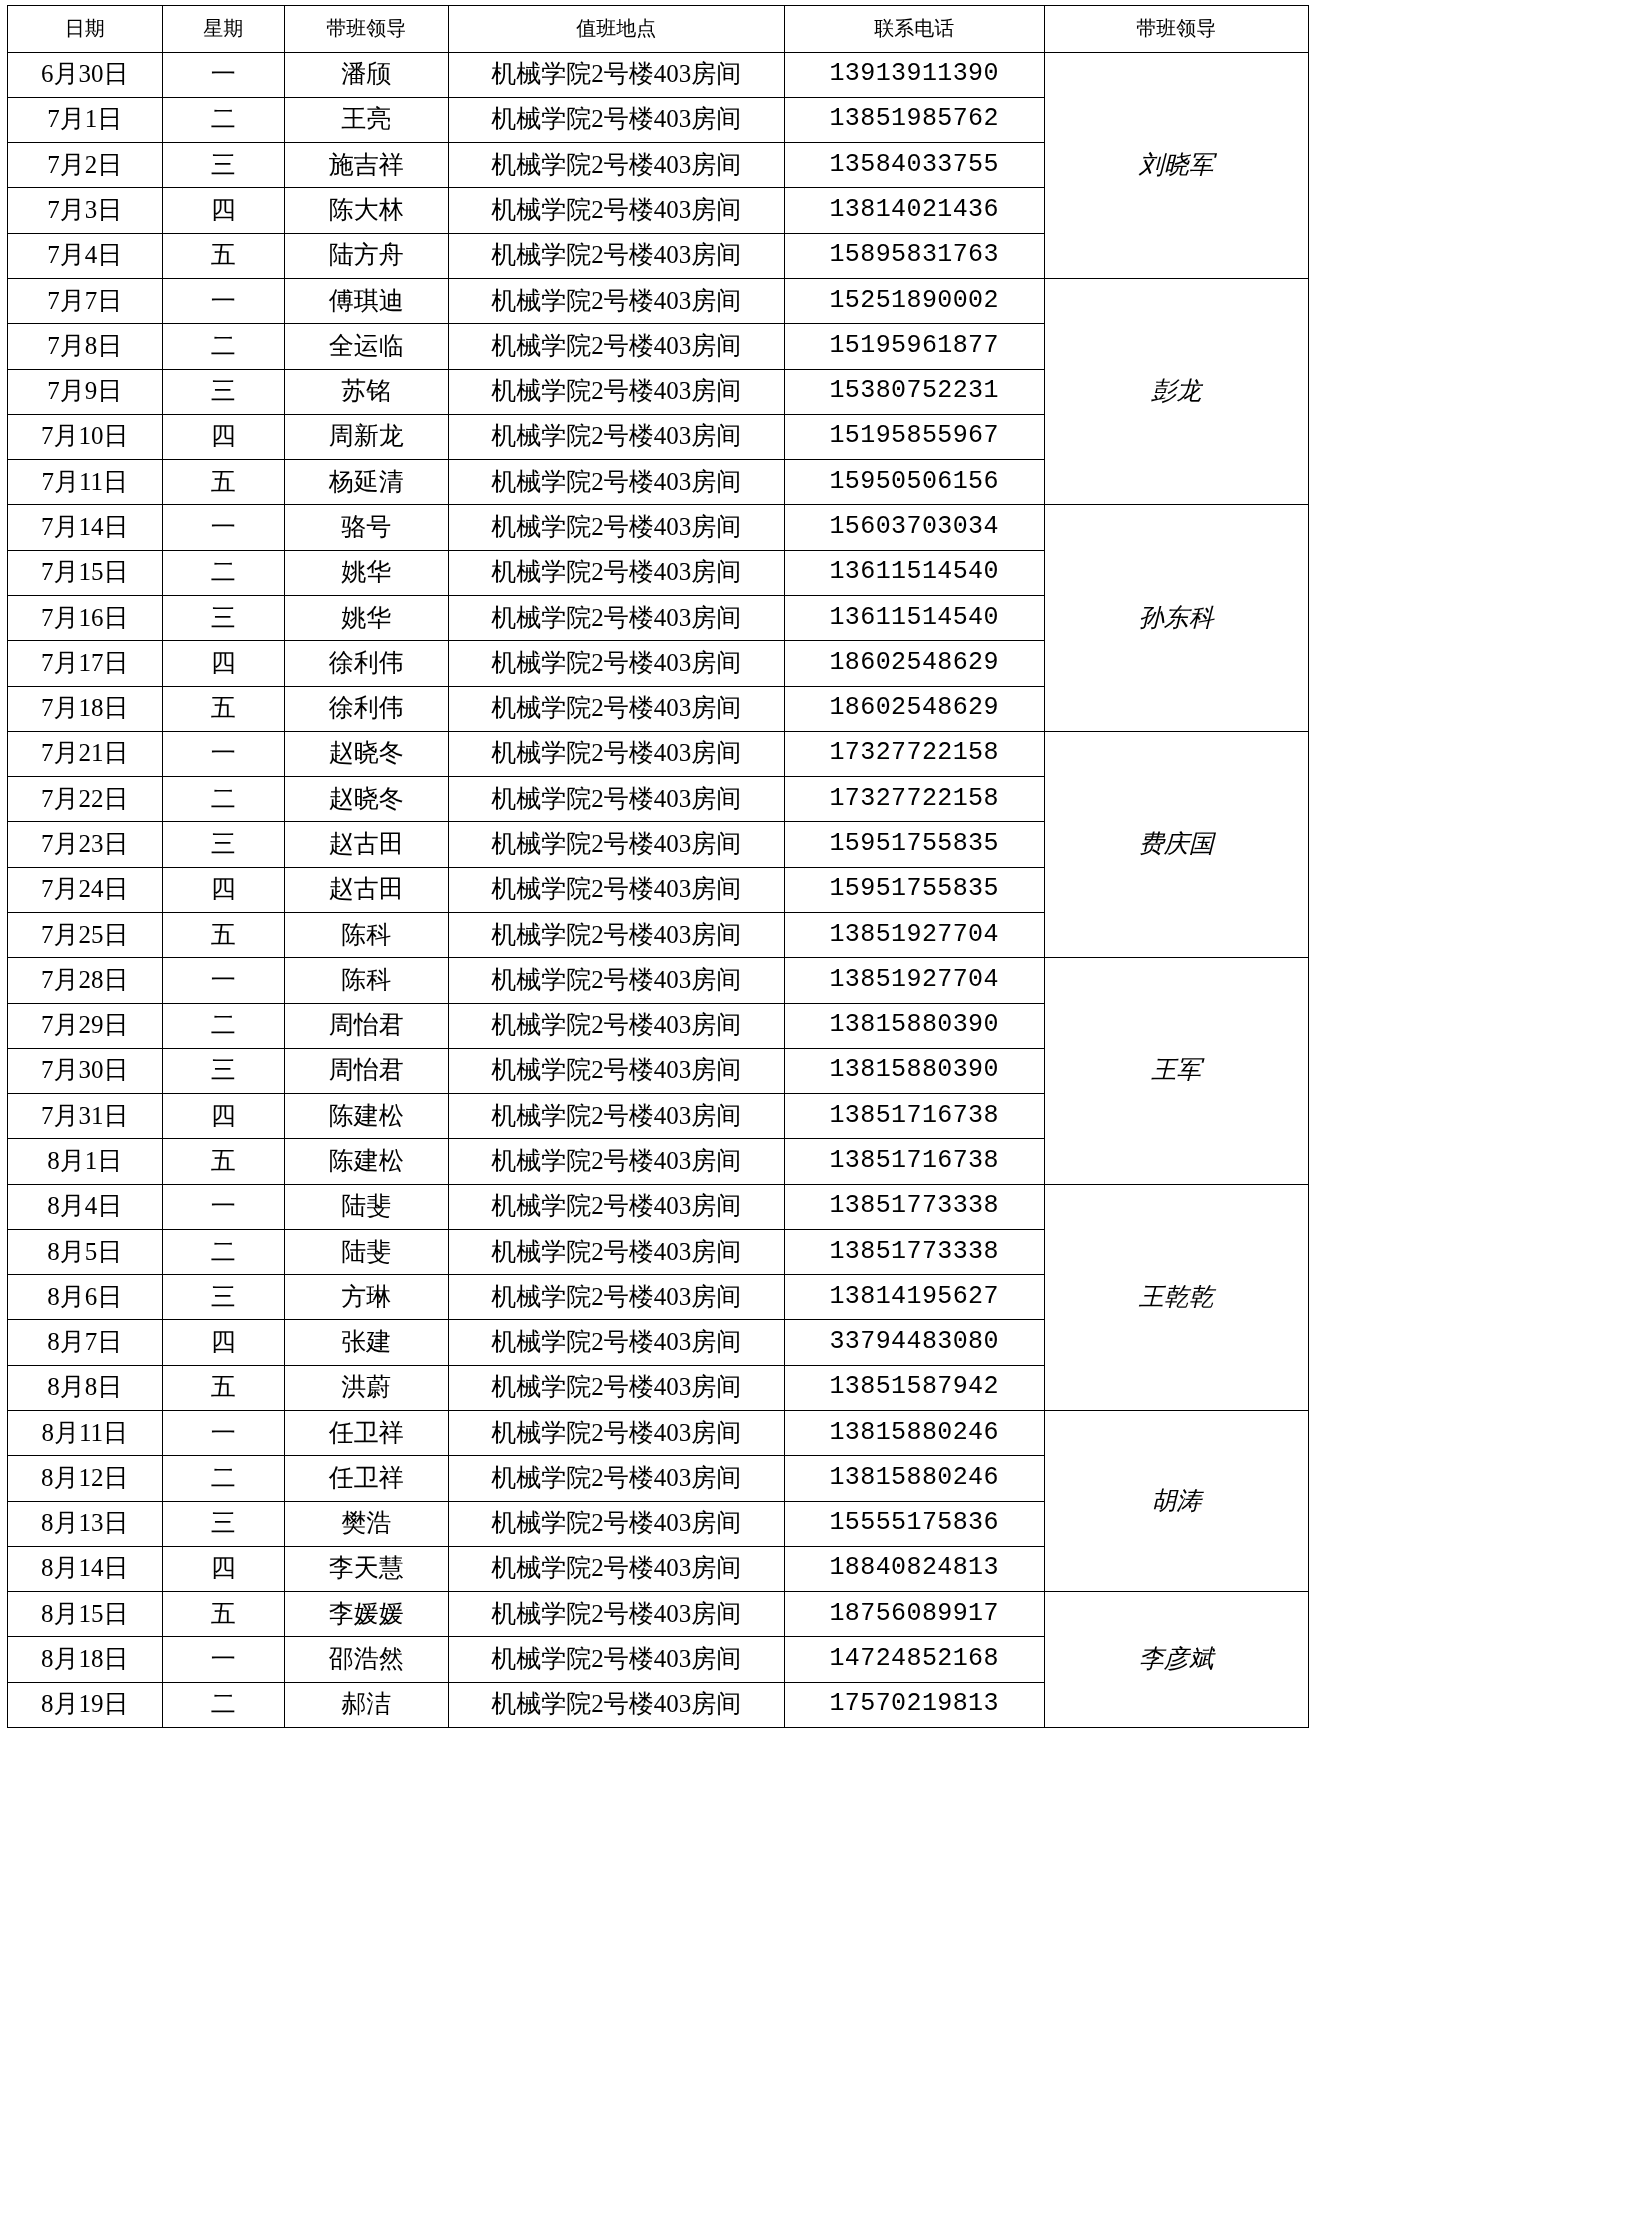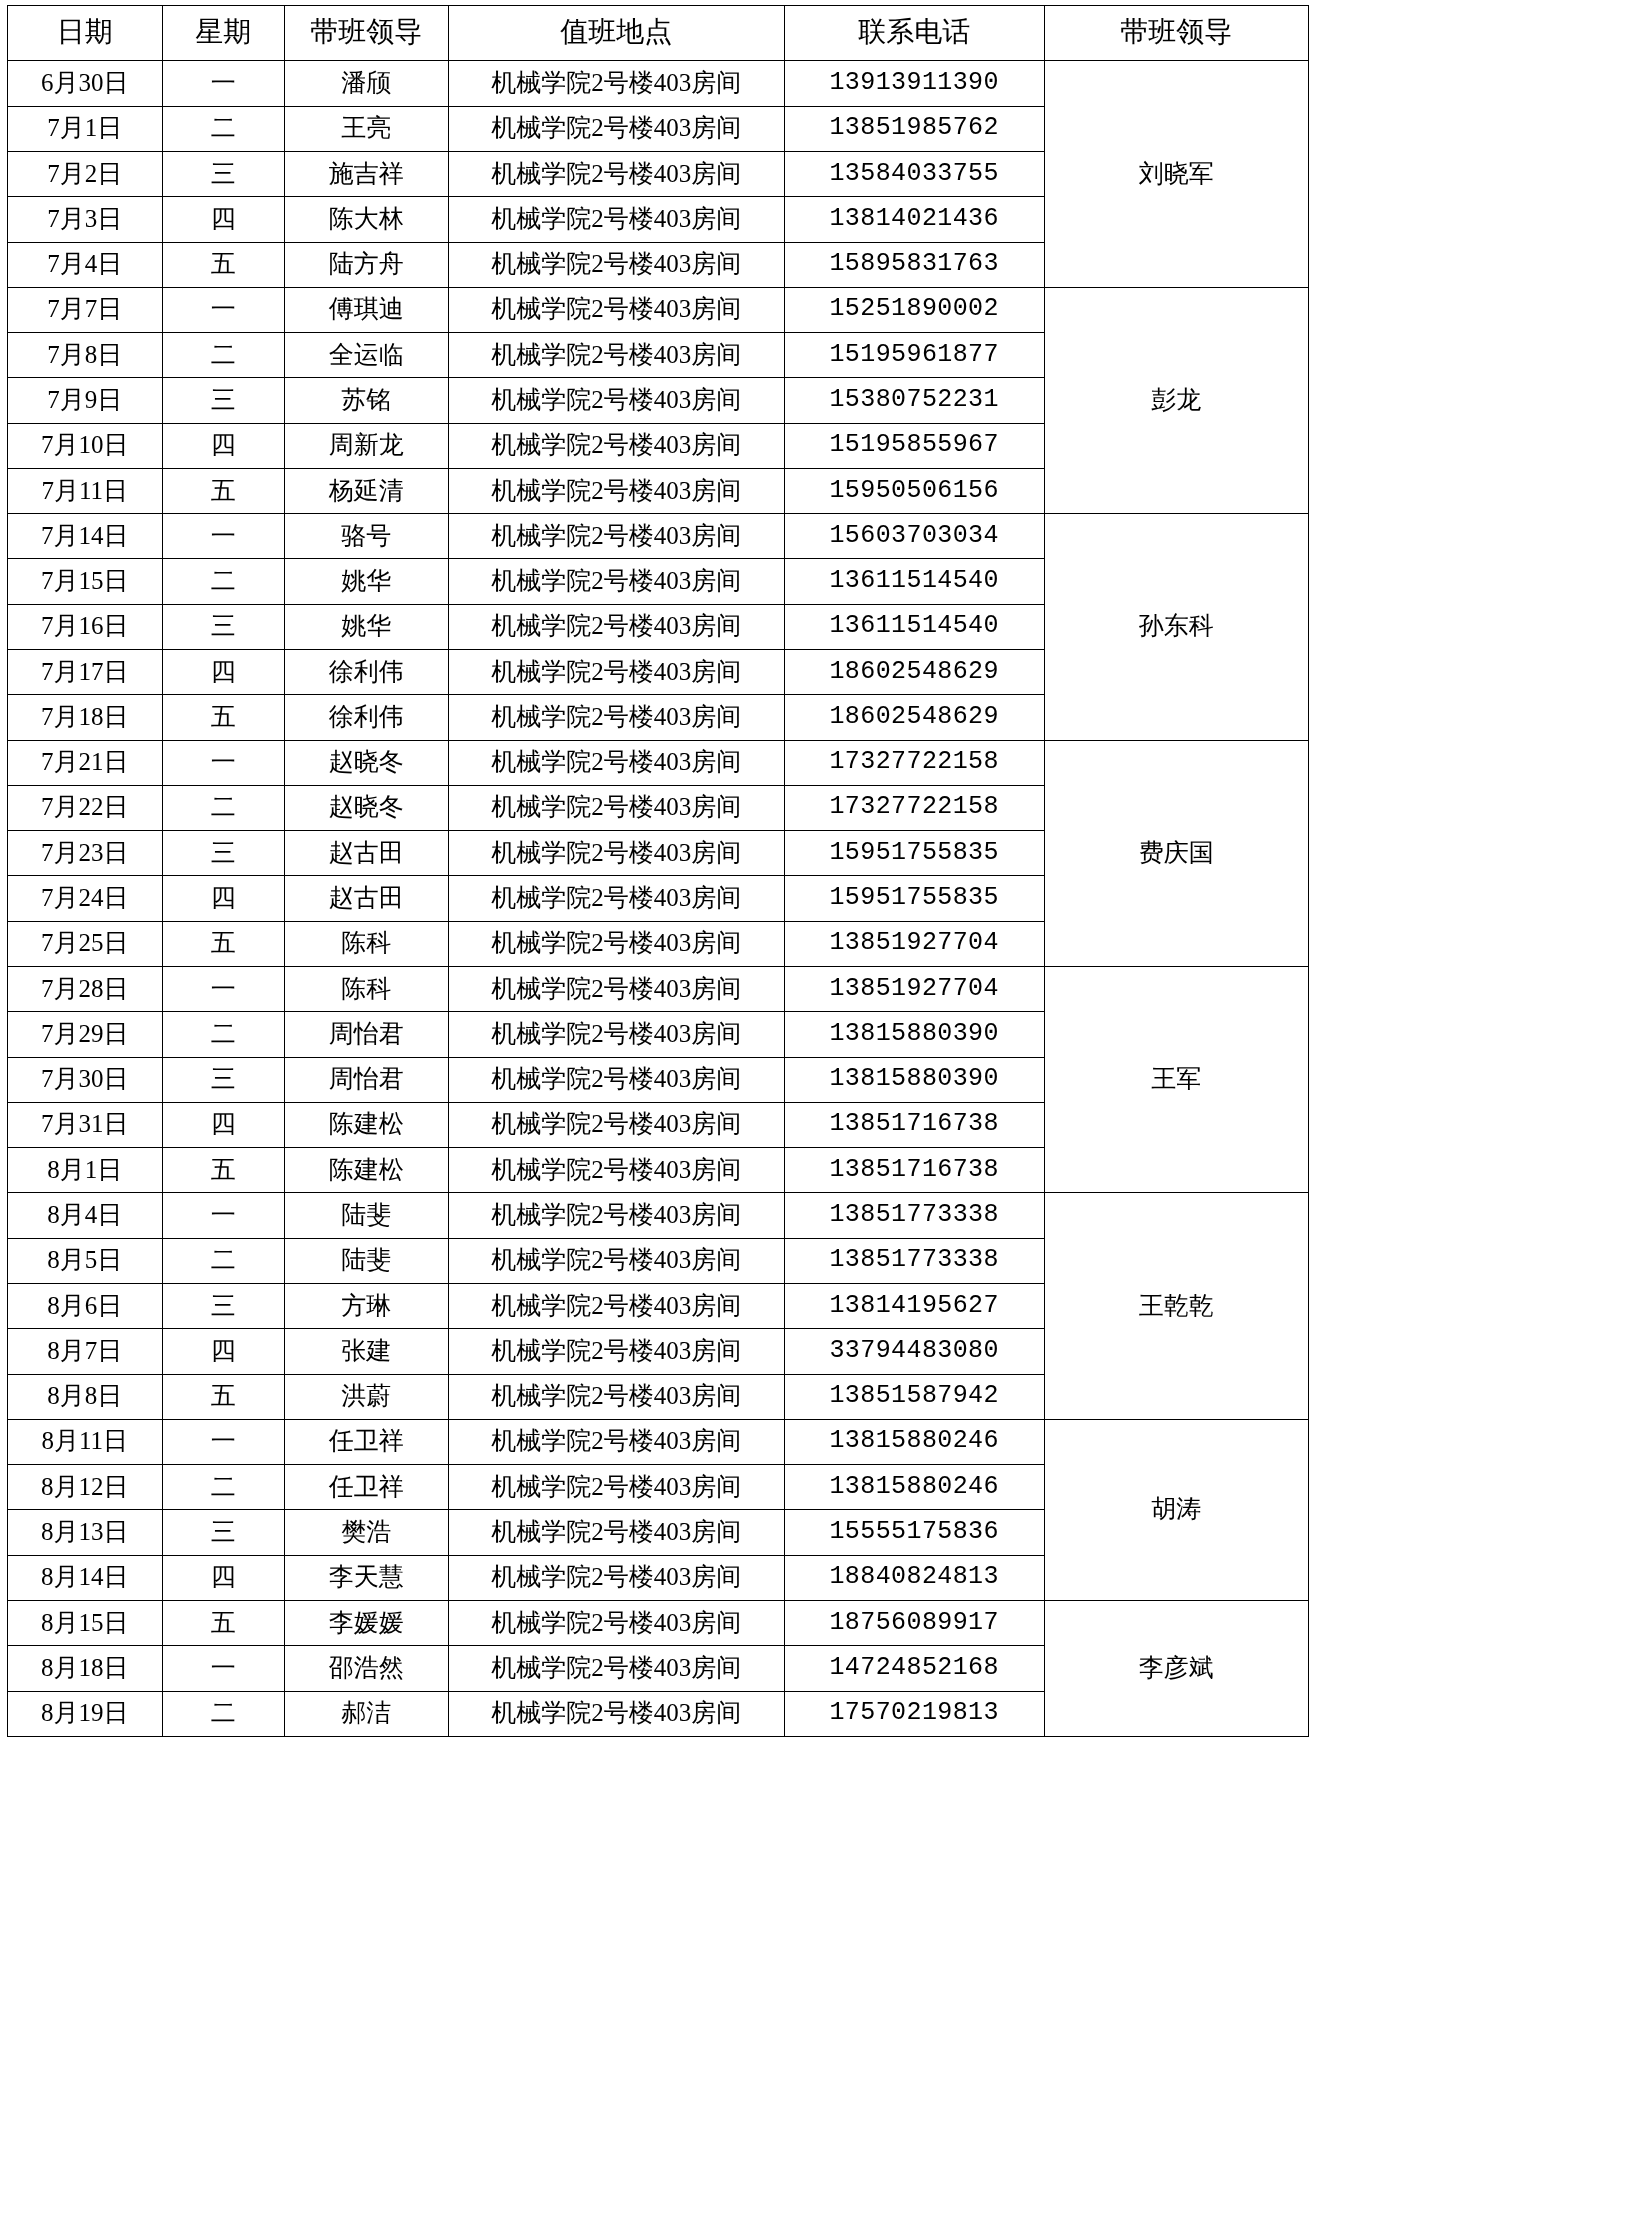--- a/index.html
+++ b/index.html
@@ -35,26 +35,27 @@
     text-align: center;
     vertical-align: middle;
     font-size: 25px;
     line-height: 1.1;
     padding: 7.6px 1.7px 9.2px 1.7px;
     font-weight: normal;
     white-space: nowrap;
     overflow: hidden;
   }
   table.duty-table thead th {
-    font-size: 28px;
+    font-size: 20px;
     padding: 11px 1.7px 12.6px 1.7px;
     font-weight: normal;
   }
   td.leader-cell {
     font-size: 28px;
+    font-style: italic;
   }
   td.place-cell {
     letter-spacing: 0px;
   }
   td.phone-cell {
     font-family: Liberation Mono, monospace;
     letter-spacing: 0.4px;
   }
 </style>
 </head>

